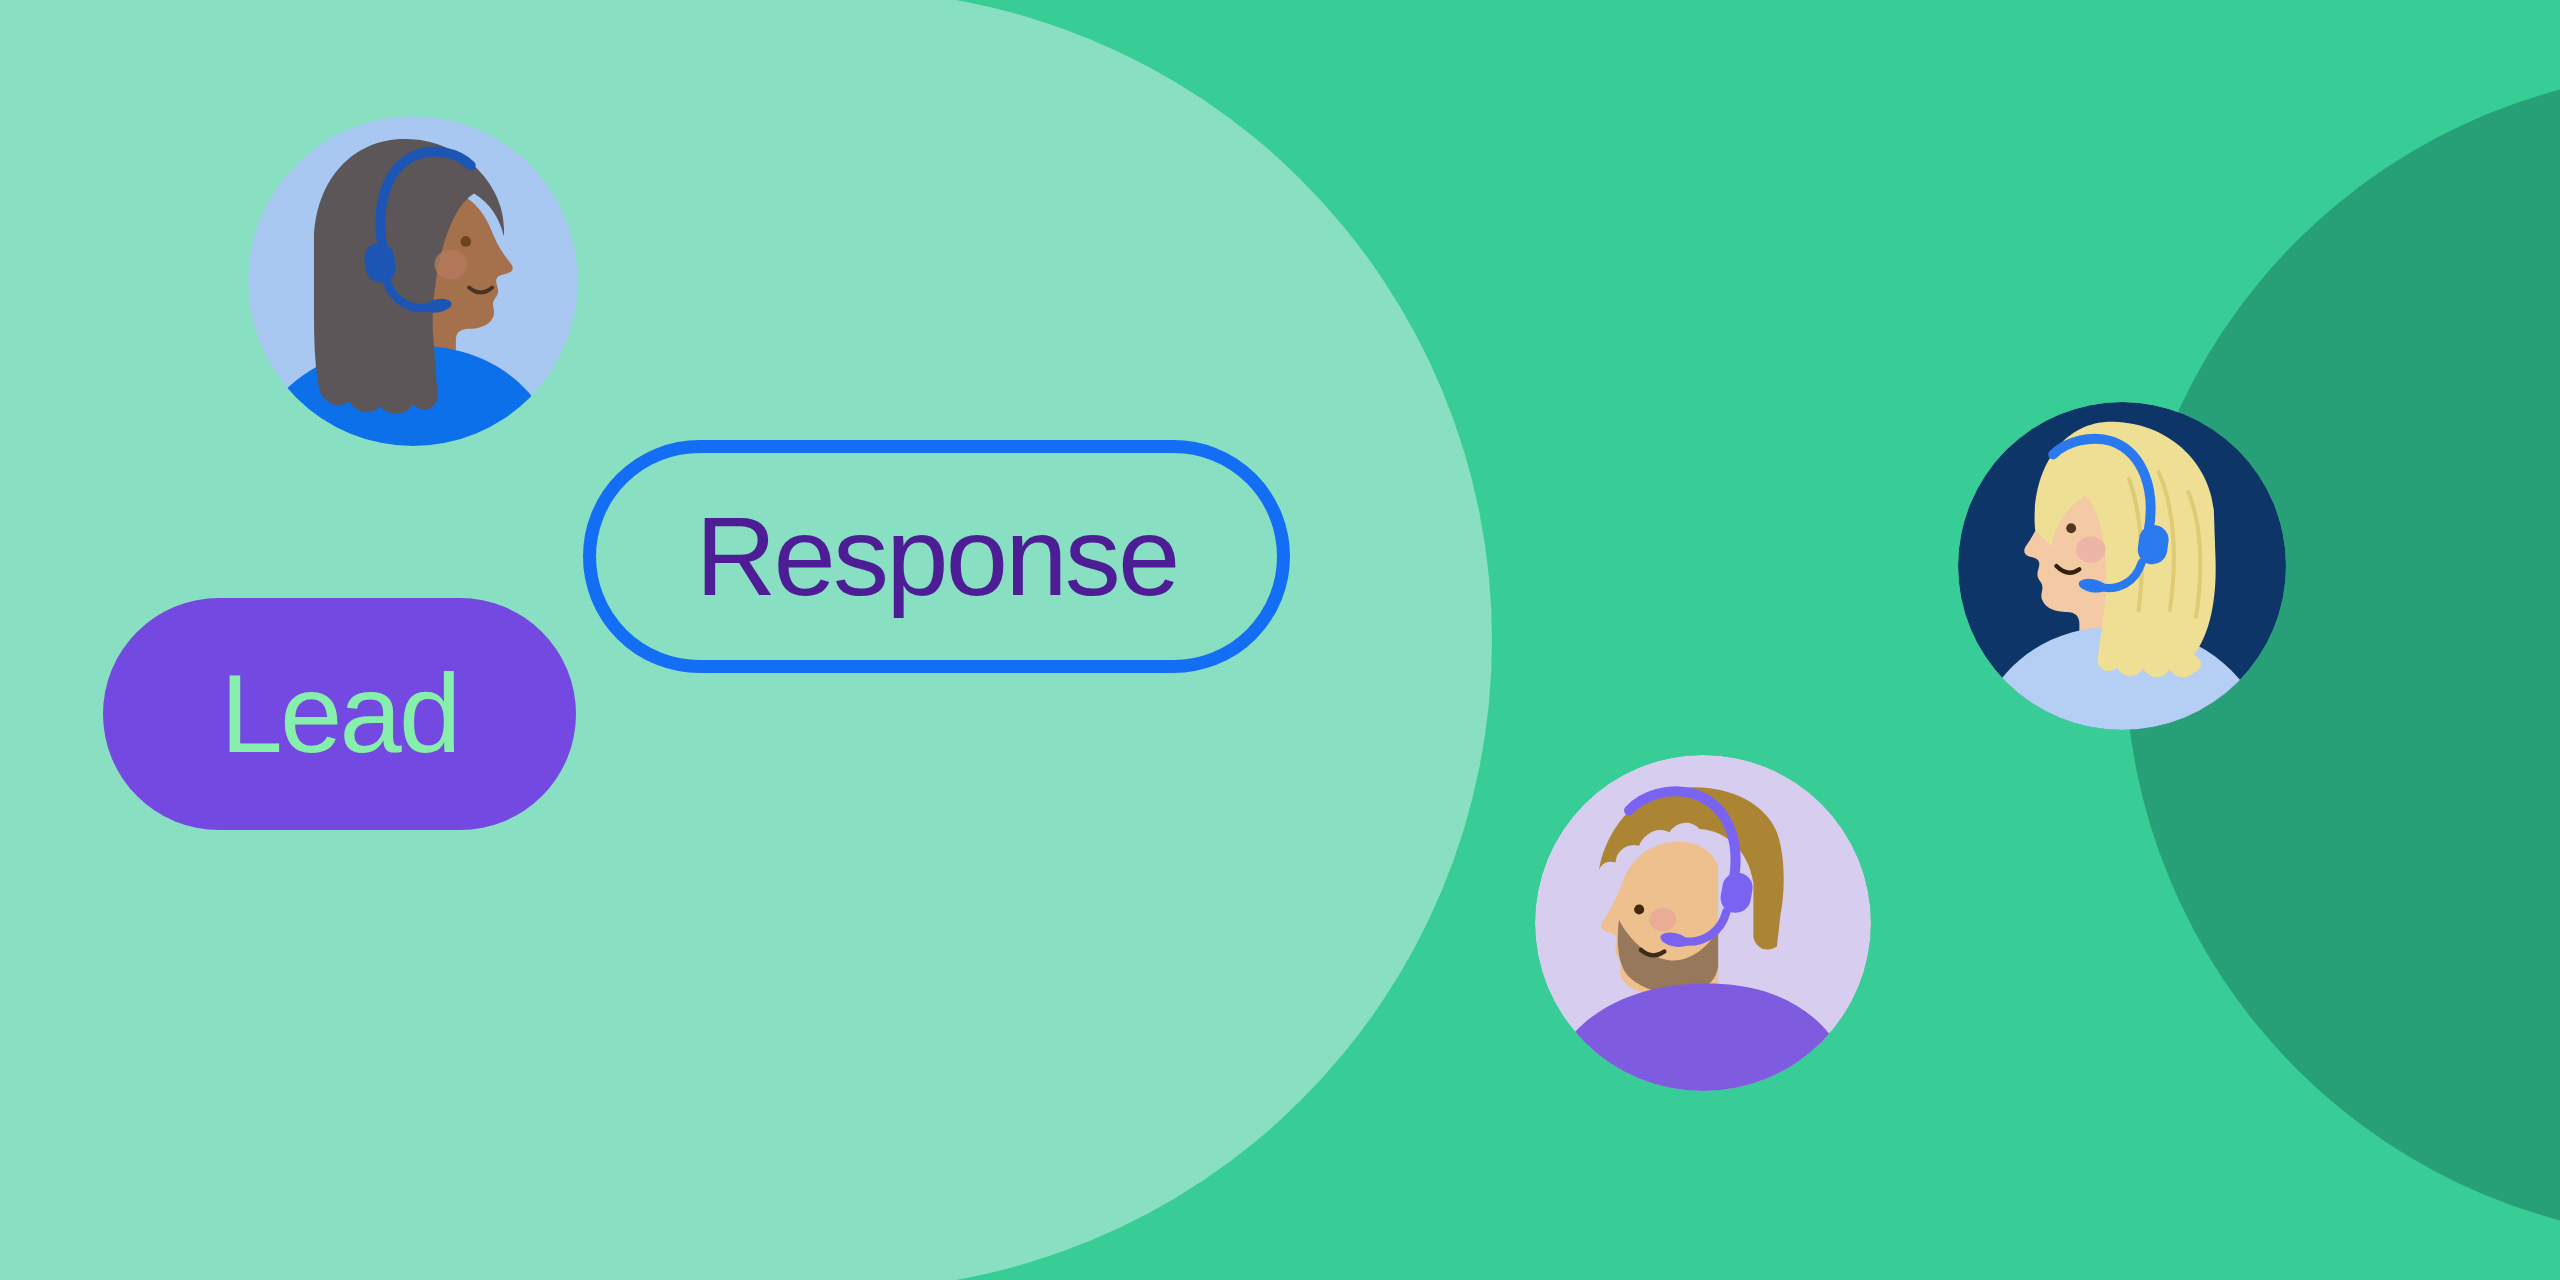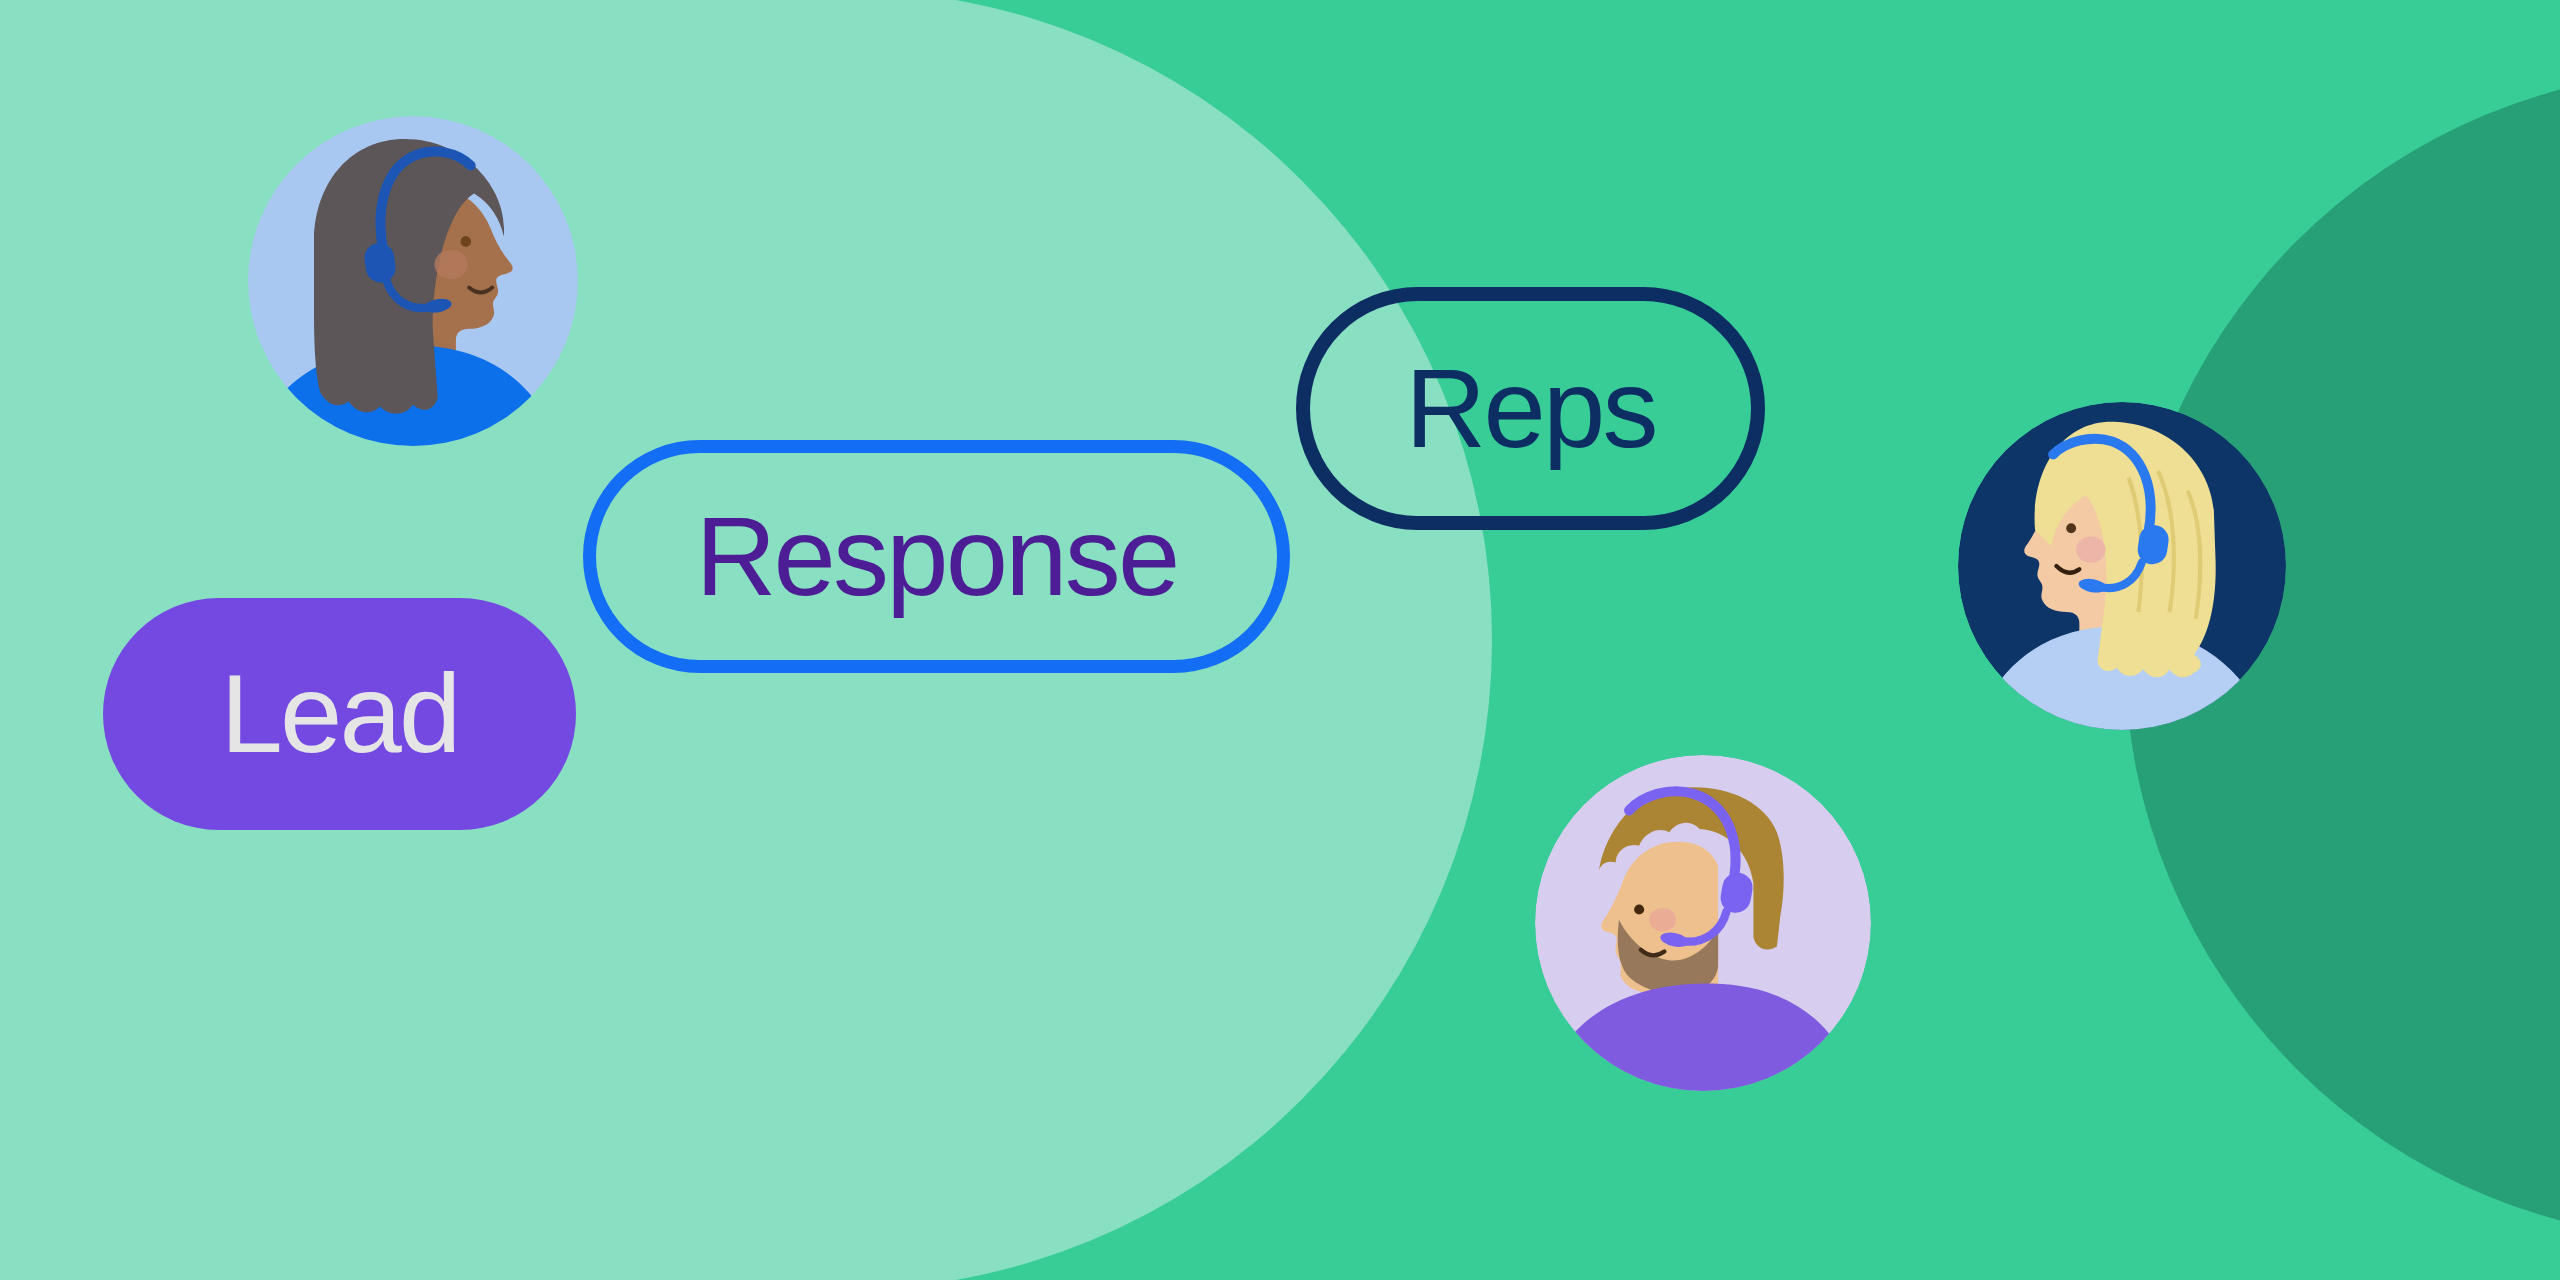--- a/index.html
+++ b/index.html
@@ -38,21 +38,21 @@
     font-size: 112px;
     letter-spacing: -0.025em;
     line-height: 1;
     white-space: nowrap;
   }
   .pill-lead {
     left: 103px; top: 598px;
     width: 473px; height: 232px;
     background: #7449E1;
     border-radius: 116px;
-    color: #e5e5e5;
+    color: #86efac;
   }
   .pill-response {
     left: 583px; top: 440px;
     width: 707px; height: 233px;
     border: 13px solid #146EF5;
     border-radius: 117px;
     color: #4c1d95;
     background: transparent;
   }
   .pill-reps {
@@ -111,23 +111,20 @@
   </div>
 
   <div class="pill pill-lead">
     <span>Lead</span>
   </div>
 
   <div class="pill pill-response">
     <span>Response</span>
   </div>
 
-  <div class="pill pill-reps">
-    <span>Reps</span>
-  </div>
 
   <div class="avatar avatar-2">
     <svg viewBox="0 0 200 200">
       <defs>
           <clipPath id="clipA2">
             <circle cx="100" cy="100" r="100"></circle>
           </clipPath>
         </defs>
       <g clip-path="url(#clipA2)">
         <circle cx="100" cy="100" r="100" fill="#0E3568"></circle>

